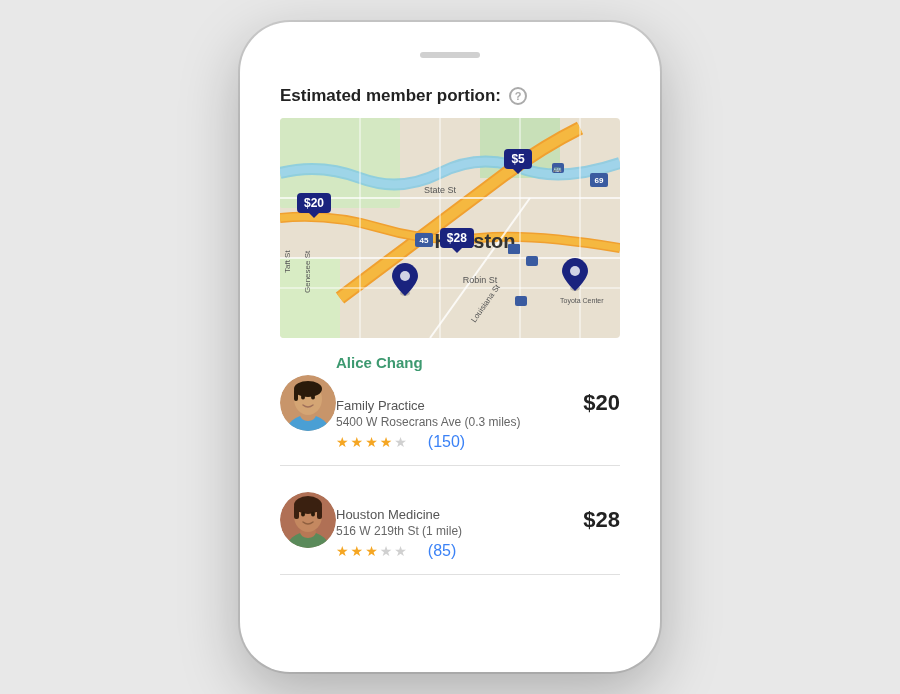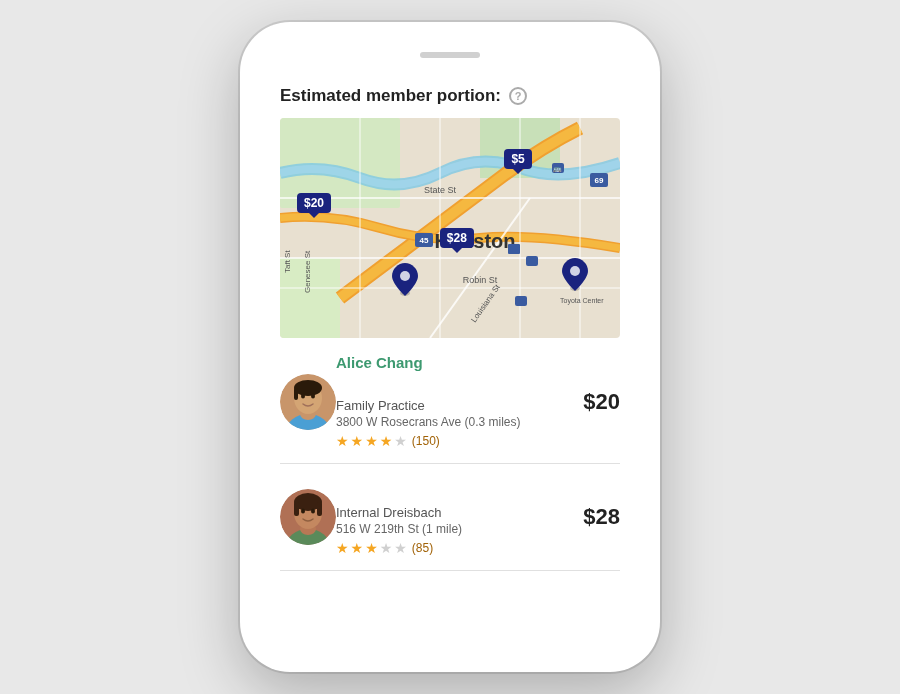--- a/index.html
+++ b/index.html
@@ -161,23 +161,23 @@
     }
 
     .star {
       font-size: 14px;
     }
 
     .star-full { color: #f5a623; }
     .star-empty { color: #d0d0d0; }
 
     .review-count {
-      font-size: 12px;
-      color: #a16207;
-      margin-left: 3px;
+      font-size: 16px;
+      color: #3b82f6;
+      margin-left: 19px;
     }
 
     .doctor-price {
       font-size: 22px;
       font-weight: 700;
       color: #222;
       flex-shrink: 0;
     }
   </style>
 </head>
@@ -279,21 +279,21 @@
 
             <ellipse cx="23" cy="22" rx="2" ry="2.5" fill="#2a1a0a"></ellipse>
             <ellipse cx="33" cy="22" rx="2" ry="2.5" fill="#2a1a0a"></ellipse>
 
             <path d="M23,30 Q28,34 33,30" stroke="#a0705a" stroke-width="1.5" fill="none" stroke-linecap="round"></path>
           </svg>
         </div>
         <div class="doctor-info">
           <div class="doctor-name">Alice Chang</div>
           <div class="doctor-specialty">Family Practice</div>
-          <div class="doctor-address">3800 W Rosecrans Ave (0.3 miles)</div>
+          <div class="doctor-address">5400 W Rosecrans Ave (0.3 miles)</div>
           <div class="stars-container">
             <span class="star star-full">★</span>
             <span class="star star-full">★</span>
             <span class="star star-full">★</span>
             <span class="star star-full">★</span>
             <span class="star star-empty">★</span>
             <span class="review-count">(150)</span>
           </div>
         </div>
         <div class="doctor-price">$20</div>
@@ -314,21 +314,21 @@
             <rect x="14" y="13" width="5" height="14" fill="#3a2010" rx="2"></rect>
             <rect x="37" y="13" width="5" height="14" fill="#3a2010" rx="2"></rect>
 
             <ellipse cx="23" cy="22" rx="2" ry="2.5" fill="#2a1a0a"></ellipse>
             <ellipse cx="33" cy="22" rx="2" ry="2.5" fill="#2a1a0a"></ellipse>
 
             <path d="M23,30 Q28,34 33,30" stroke="#906040" stroke-width="1.5" fill="none" stroke-linecap="round"></path>
           </svg>
         </div>
         <div class="doctor-info">
-          <div class="doctor-specialty">Internal Dreisbach</div>
+          <div class="doctor-specialty">Houston Medicine</div>
           <div class="doctor-address">516 W 219th St (1 mile)</div>
           <div class="stars-container">
             <span class="star star-full">★</span>
             <span class="star star-full">★</span>
             <span class="star star-full">★</span>
             <span class="star star-empty">★</span>
             <span class="star star-empty">★</span>
             <span class="review-count">(85)</span>
           </div>
         </div>

